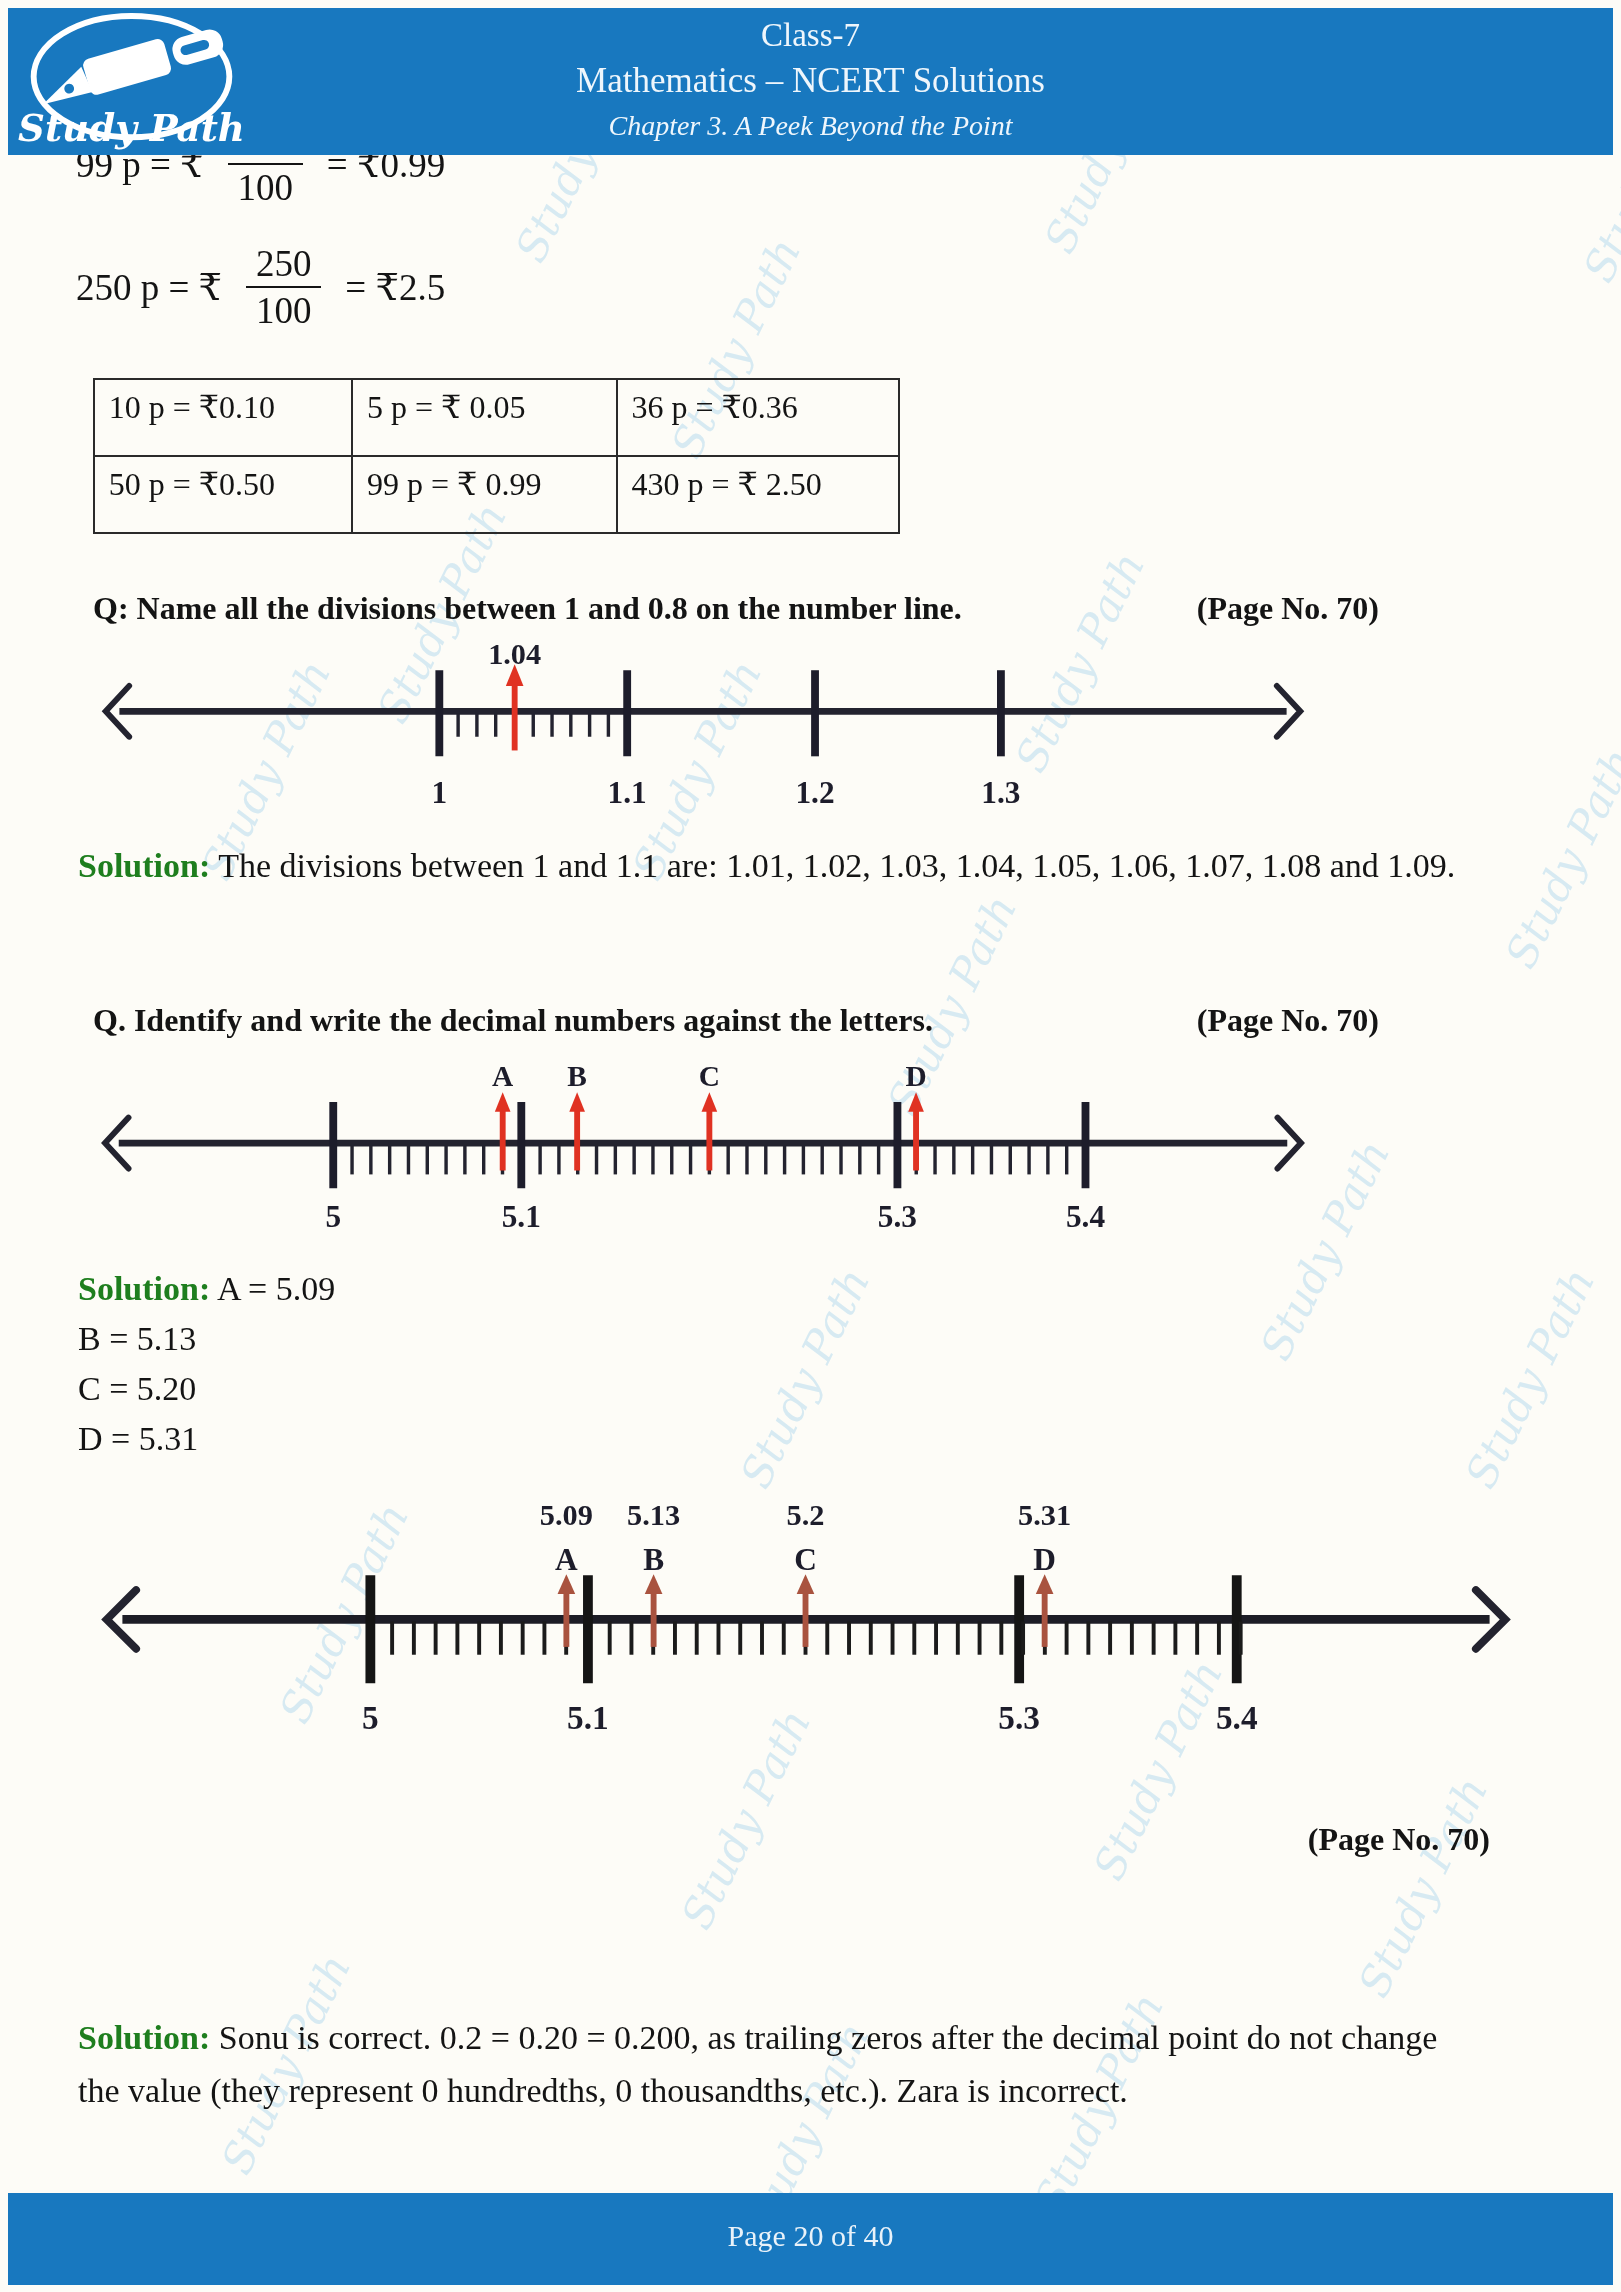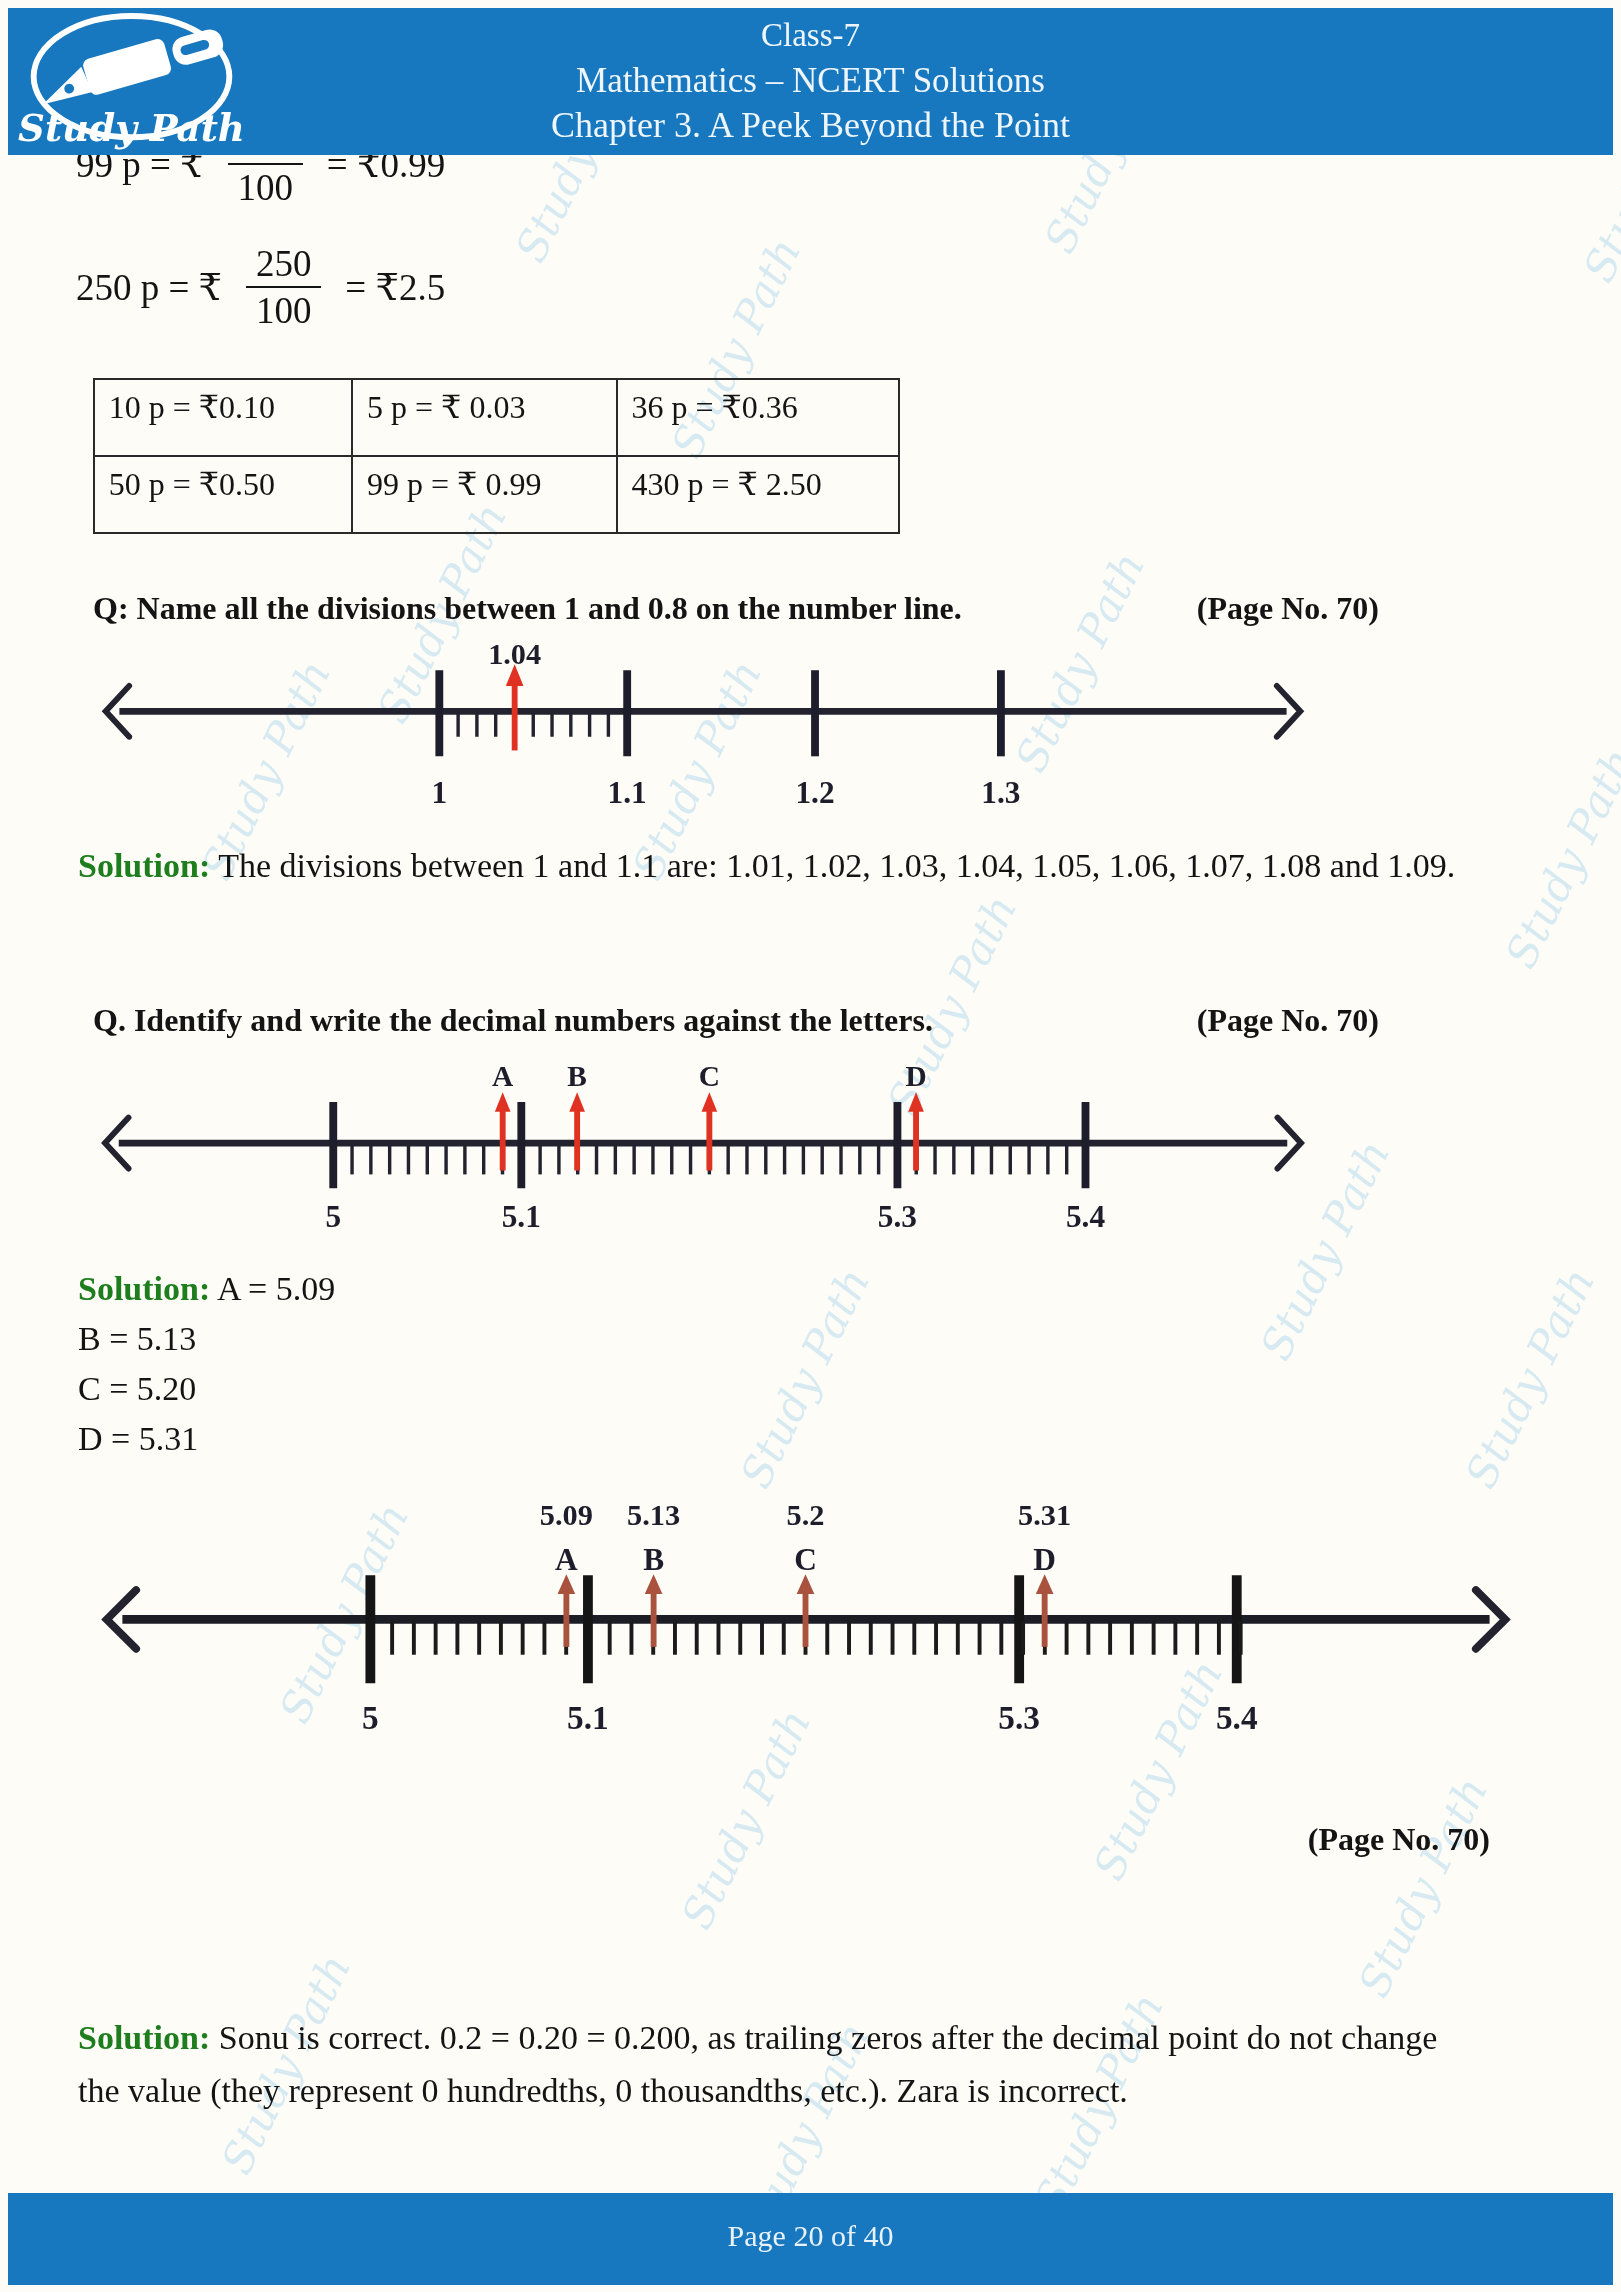--- a/index.html
+++ b/index.html
@@ -4,21 +4,21 @@
 <style>
   html,body{margin:0;padding:0;background:#ffffff;}
   .page{position:relative;width:1621px;height:2293px;background:#fdfcf7;overflow:hidden;
         font-family:"Liberation Serif","DejaVu Serif",serif;color:#141414;}
   
   .band{position:absolute;left:7.8px;right:7.8px;background:#1878bf;z-index:2;}
   .header{top:7.8px;height:147px;}
   .header-titles{position:absolute;left:0;right:0;top:5.9px;text-align:center;color:#eef6fc;}
   .ht1{font-size:33px;line-height:43px;}
   .ht2{font-size:35px;line-height:47px;}
-  .ht3{font-size:36px;line-height:43px;}
+  .ht3{font-size:28px;line-height:43px;font-style:italic;}
   .logo{position:absolute;left:9.8px;top:0;width:227px;height:147px;}
   .footer{top:2193px;height:92px;}
   .footer-text{position:absolute;left:0;right:0;top:25.5px;text-align:center;color:#e9f2f9;font-size:30px;}
   
   .wm{position:absolute;z-index:0;color:#b9dcee;opacity:.55;font-style:italic;font-size:43px;
       transform:rotate(-64deg);white-space:nowrap;pointer-events:none;font-family:"DejaVu Serif",serif;}
   .content{position:absolute;inset:0;z-index:1;}
   
   .formula{position:absolute;display:flex;align-items:center;font-size:37px;gap:24px;}
   .frac{display:inline-flex;flex-direction:column;text-align:center;line-height:1.12;}
@@ -122,21 +122,21 @@
         <span class="num">250</span>
         <span class="den">100</span>
       </span>
       <span>= ₹2.5</span>
     </div>
 
     <table class="conv">
       <tbody>
           <tr>
         <td class="c1">10 p = ₹0.10</td>
-        <td class="c2">5 p = ₹ 0.03</td>
+        <td class="c2">5 p = ₹ 0.05</td>
         <td class="c3">36 p = ₹0.36</td>
       </tr>
       <tr>
         <td class="c1">50 p = ₹0.50</td>
         <td class="c2">99 p = ₹ 0.99</td>
         <td class="c3">430 p = ₹ 2.50</td>
       </tr>
     </tbody>
       </table>
 

